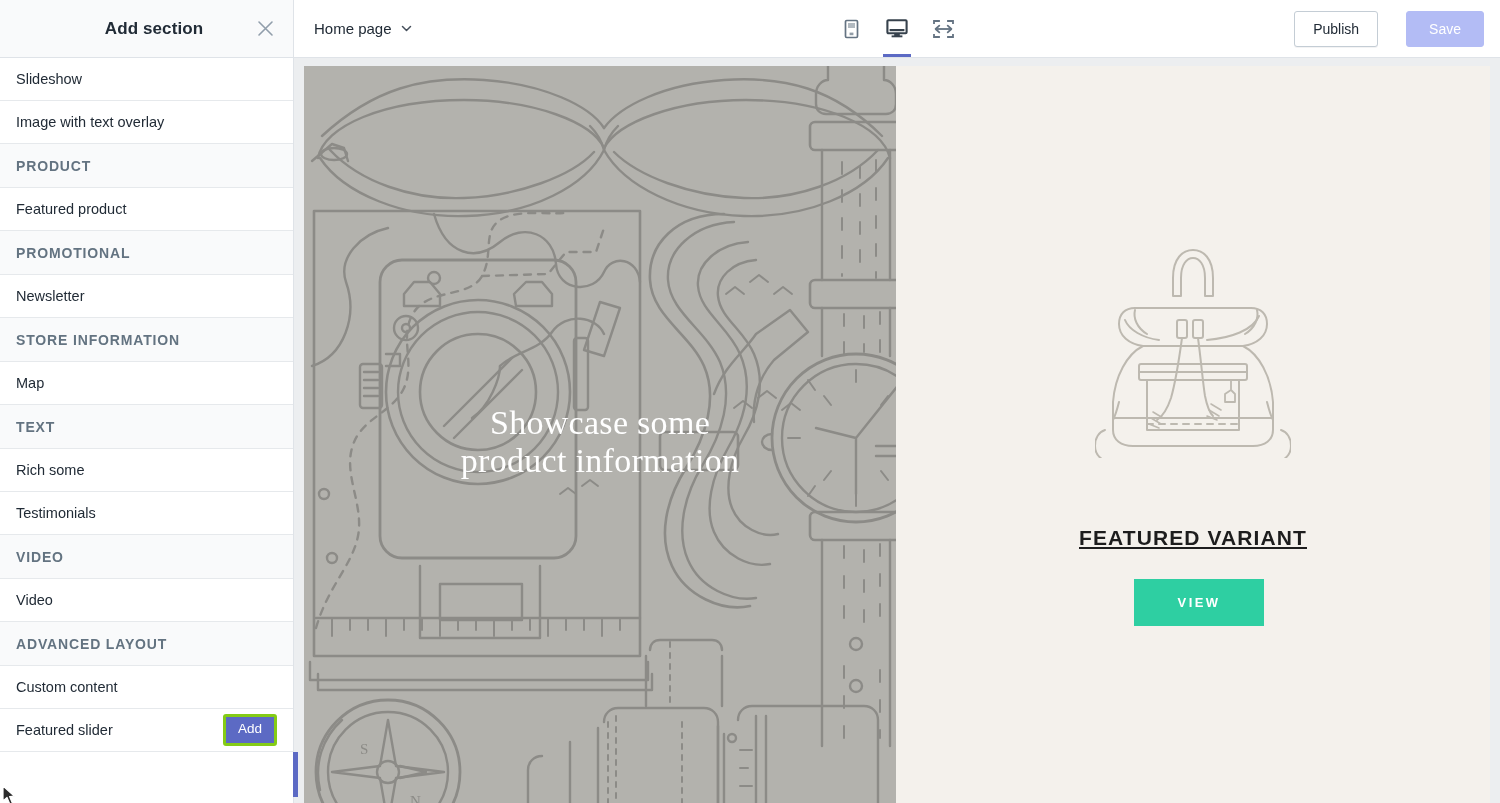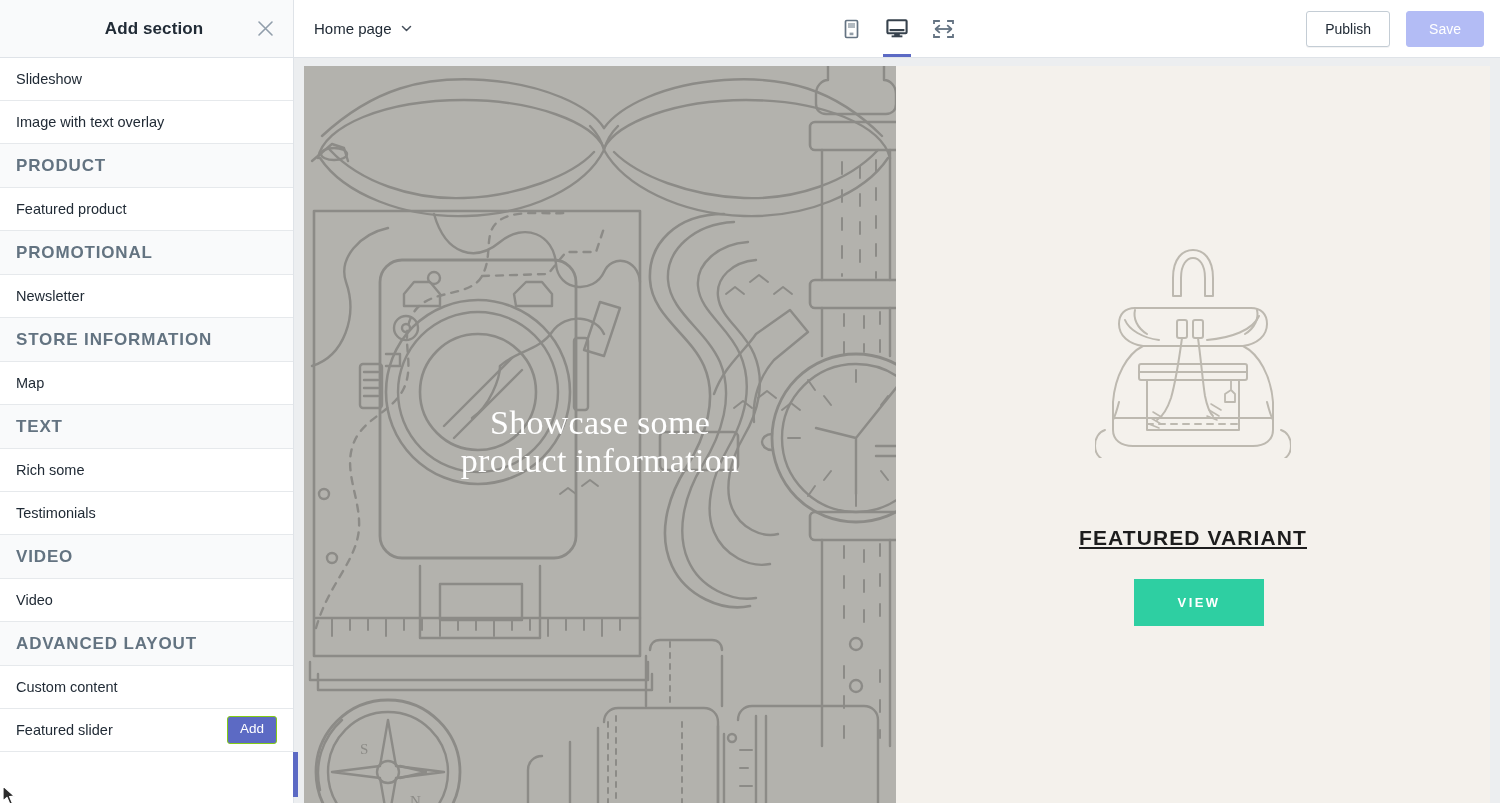--- a/index.html
+++ b/index.html
@@ -39,36 +39,36 @@
   }
   .close-btn svg { display: block; }
 
   .sidebar-list { flex: 1; overflow: hidden; position: relative; }
 
   .group-label {
     height: 44px; display: flex; align-items: center;
     padding: 0 16px;
     background: #f9fafb;
     border-bottom: 1px solid #e6e9ec;
-    font-size: 17px; font-weight: 700; letter-spacing: .85px;
+    font-size: 14px; font-weight: 700; letter-spacing: .85px;
     color: #637381; text-transform: uppercase;
   }
   .sec-row {
     height: 43px; display: flex; align-items: center; justify-content: space-between;
     padding: 0 16px;
     background: #ffffff;
     border-bottom: 1px solid #e6e9ec;
     font-size: 14.5px; color: #212b36;
     cursor: pointer; position: relative;
   }
   .sec-row.hovered { background: #ffffff; }
   .sec-row .label { line-height: 1; }
   .add-btn {
     background: #5c6ac4; color: #ffffff;
-    border: 1px solid #84cc16;
+    border: 3px solid #84cc16;
     border-radius: 3px;
     font-size: 13.5px; font-weight: 400;
     padding: 5px 12px 6px;
     cursor: pointer;
     font-family: "Liberation Sans", sans-serif;
     line-height: 1.1;
   }
   .drag-indicator {
     position: absolute;
     right: -5px; top: 752px;
@@ -111,20 +111,21 @@
   .btn-publish {
     background: #ffffff; border: 1px solid #c4cdd5; border-radius: 3px;
     font-size: 14px; color: #212b36; padding: 9px 18px; cursor: pointer;
     font-family: "Liberation Sans", sans-serif;
     box-shadow: 0 1px 0 rgba(22,29,37,.05);
   }
   .btn-save {
     background: #b3bcf5; border: 1px solid #b3bcf5; border-radius: 3px;
     font-size: 14px; color: #ffffff; padding: 9px 22px; cursor: default;
     font-family: "Liberation Sans", sans-serif;
+    margin-left: 12px;
   }
 
   
   .canvas {
     flex: 1; position: relative; overflow: hidden;
     background: #eceef0;
     padding: 8px 0 0 10px;
   }
   .preview {
     width: 1186px; height: 737px;

